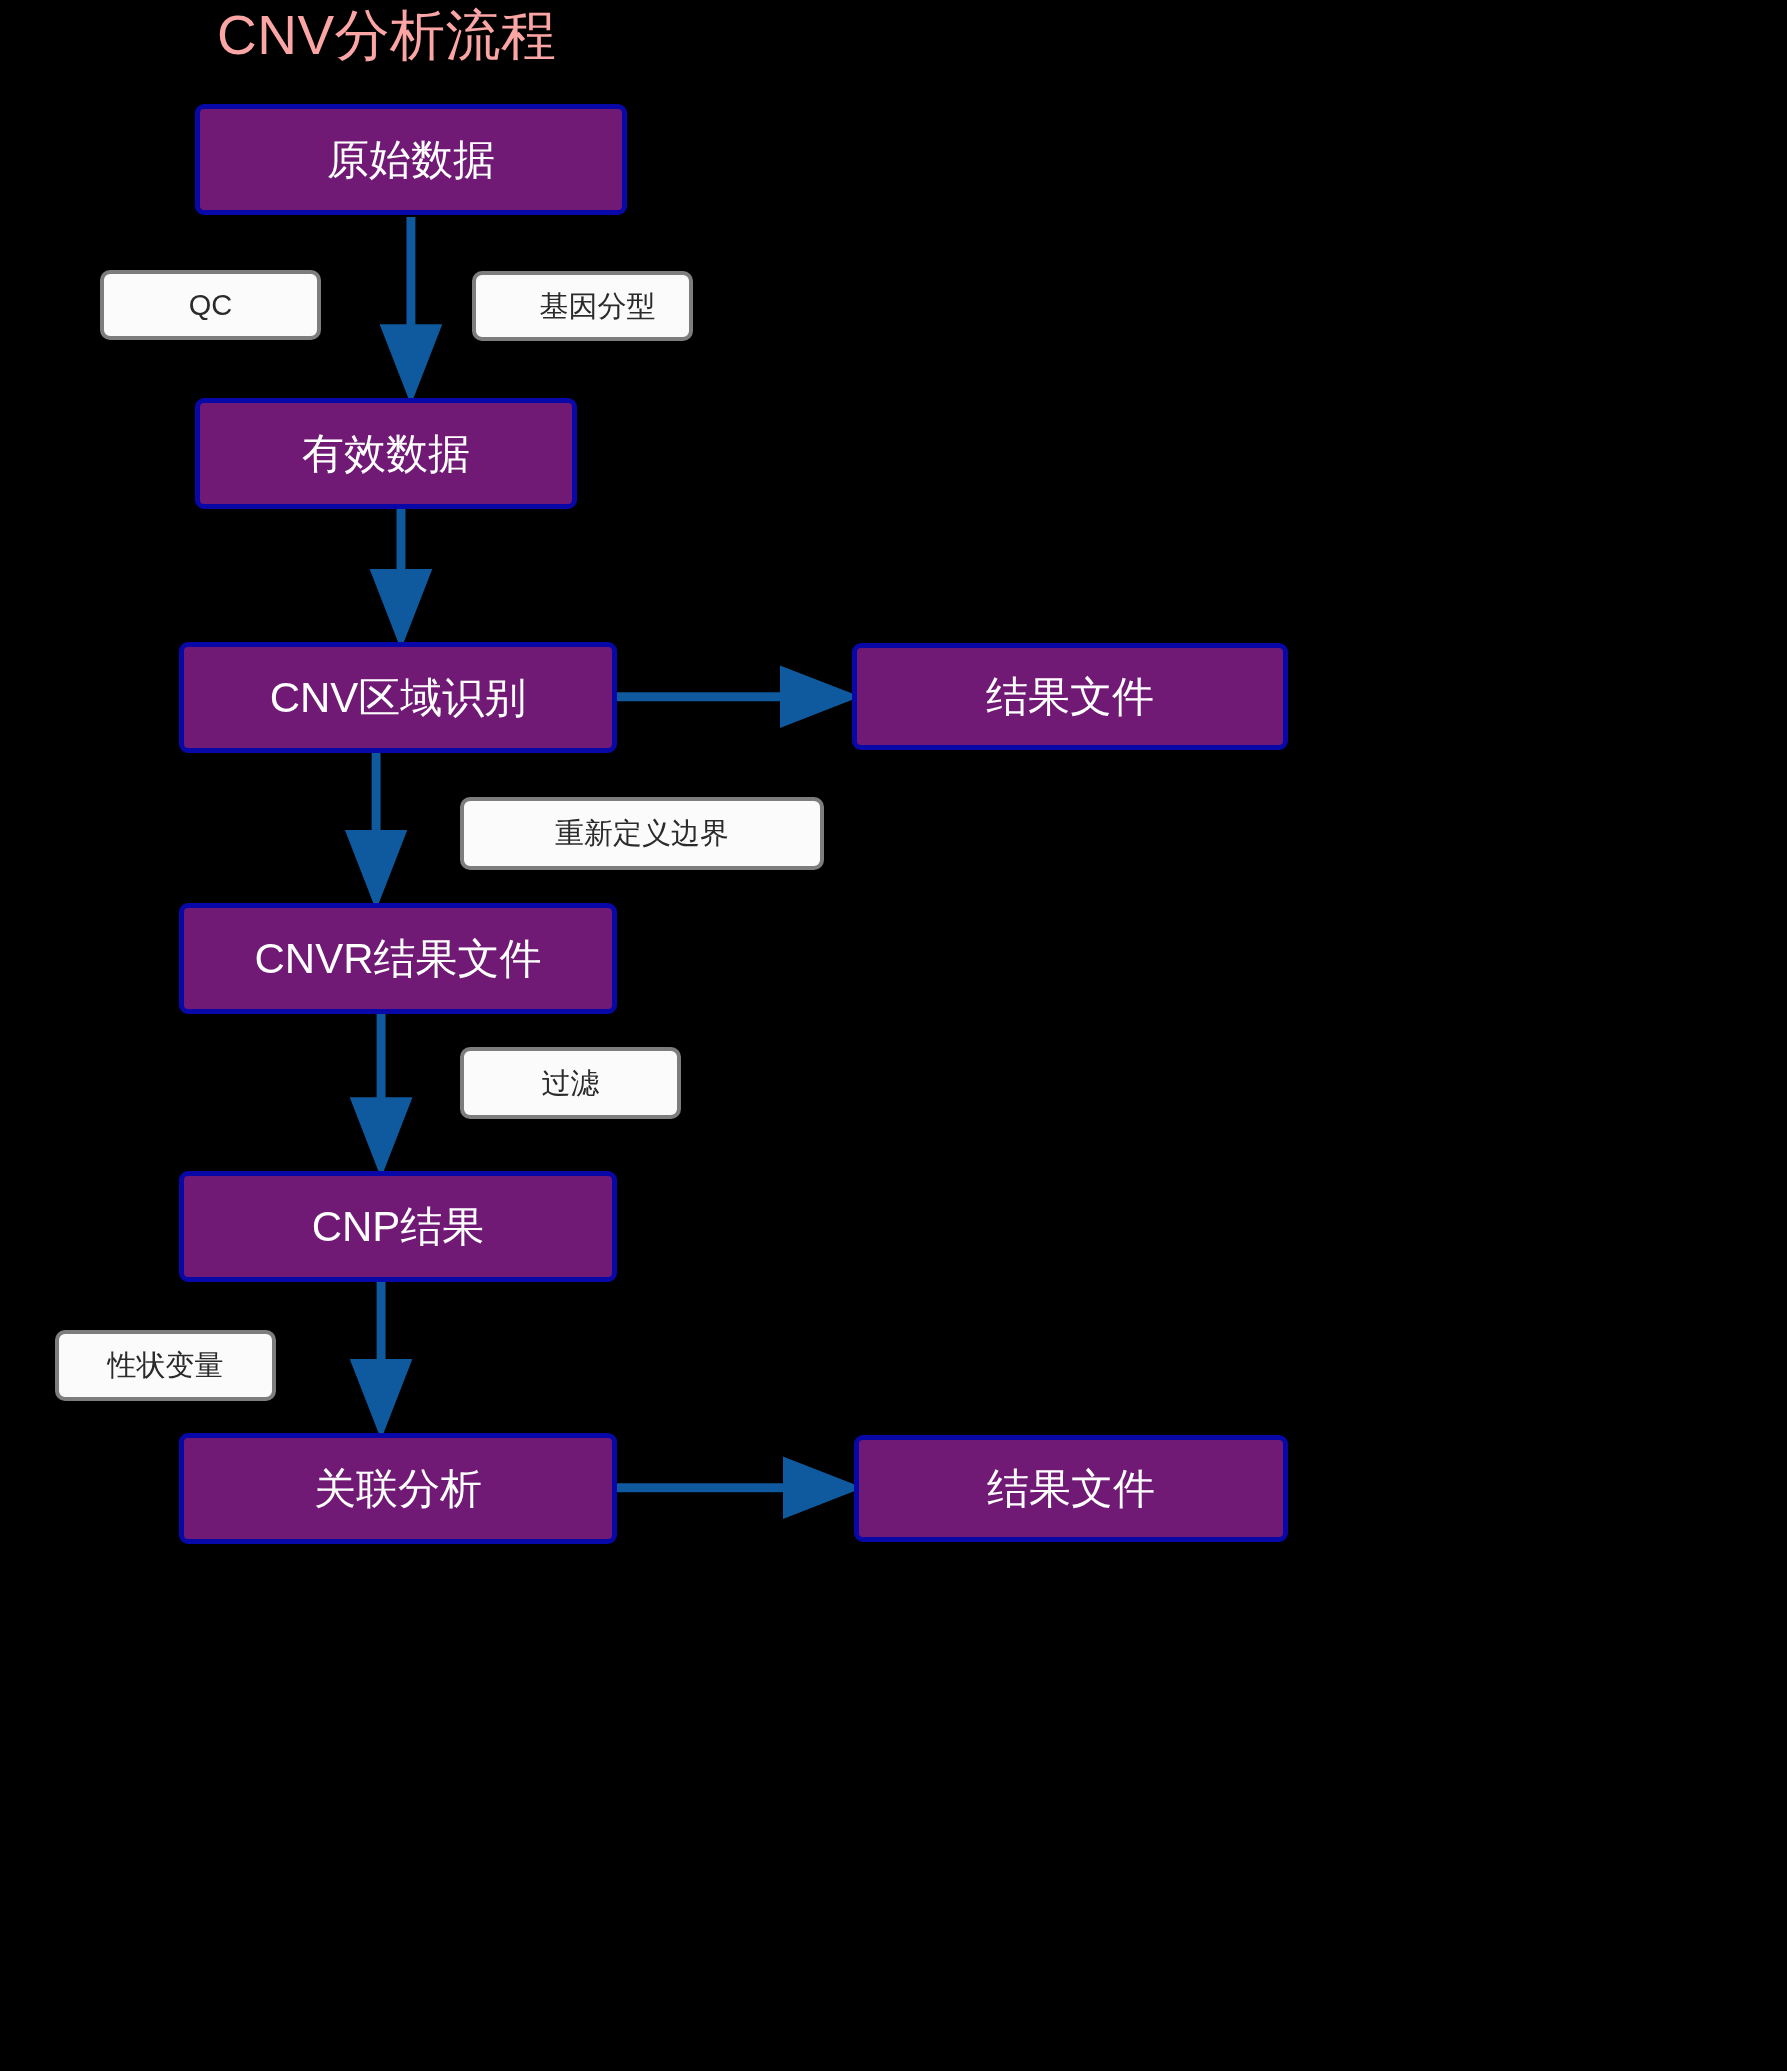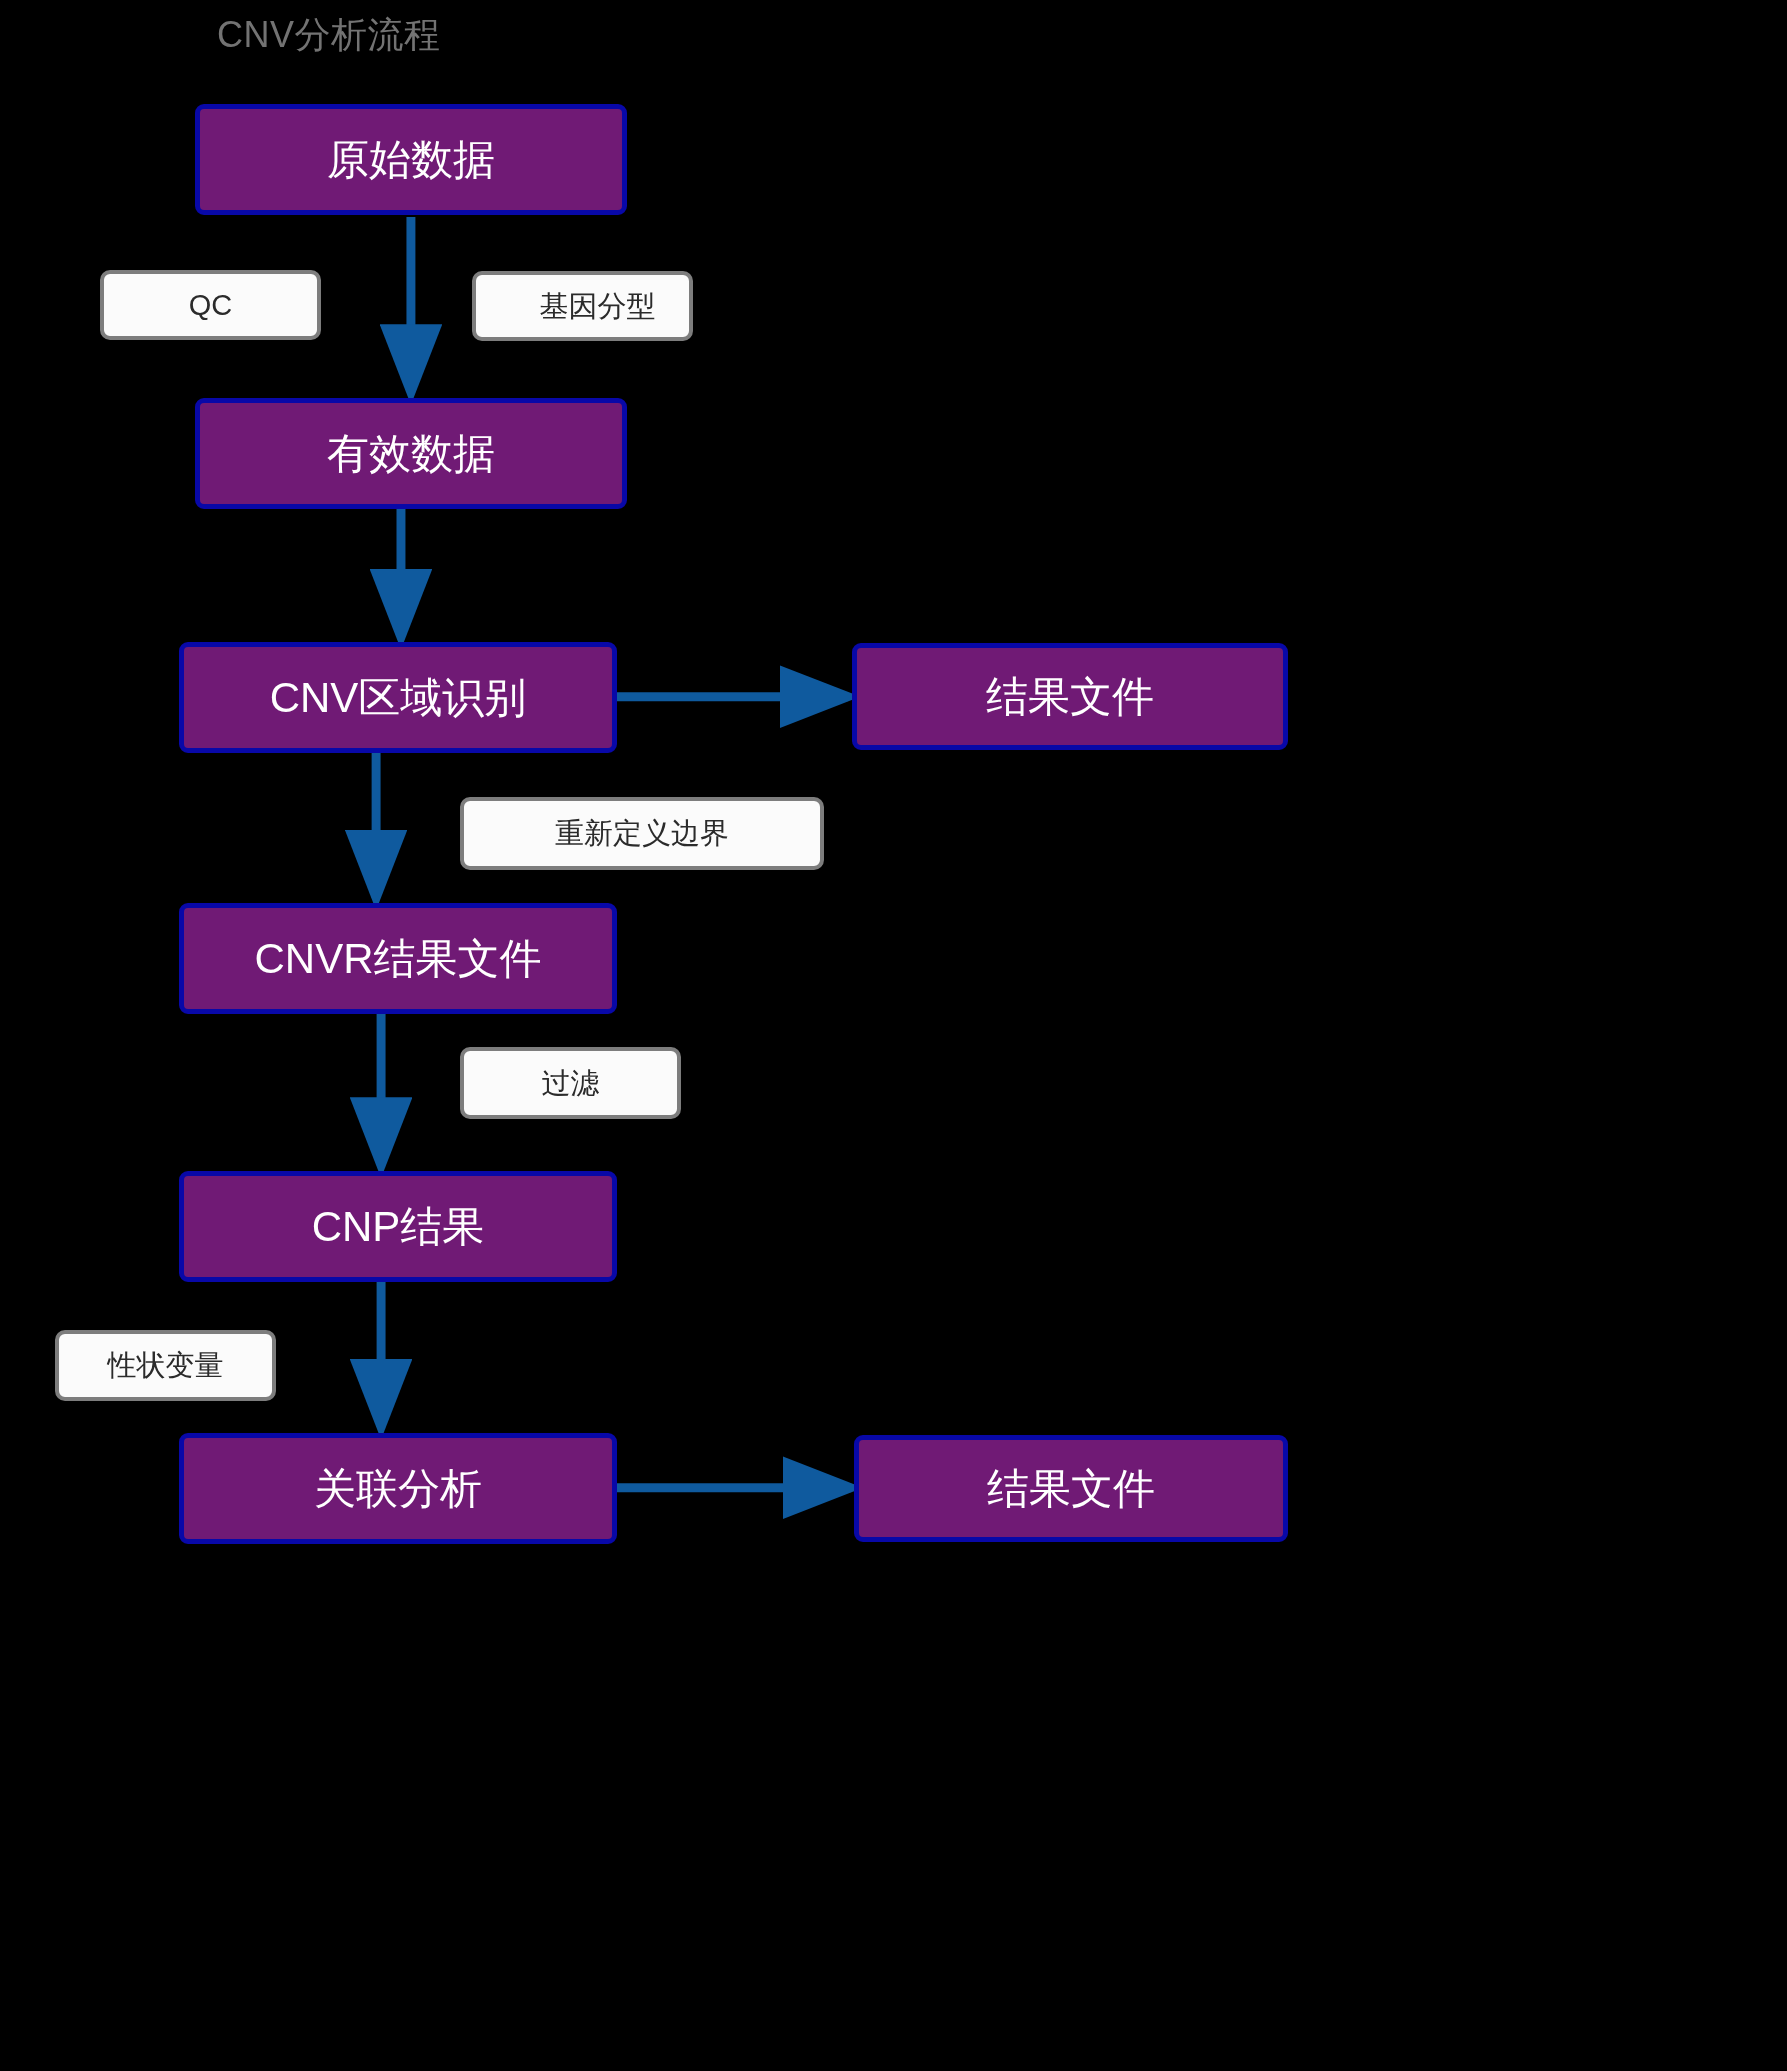--- a/index.html
+++ b/index.html
@@ -20,23 +20,23 @@
     left: 0; top: 0;
     width: 1787px;
     height: 2072px;
   }
 
   
   .title {
     position: absolute;
     left: 217px;
     top: 6px;
-    font-size: 36px;
+    font-size: 55px;
     line-height: 58px;
-    color: #737373;
+    color: #fca5a5;
     white-space: nowrap;
     letter-spacing: 0.5px;
   }
 
   
   .node {
     position: absolute;
     box-sizing: border-box;
     background: #701a75;
     border: 5px solid #0808a8;
@@ -106,21 +106,21 @@
       <line x1="383" y1="1288" x2="383" y2="1434"></line>
 
       <line x1="620" y1="1495" x2="855" y2="1495"></line>
     </g>
   </svg>
 
   <div class="node" style="left:195px; top:104px; width:432px; height:111px;">
     <span>原始数据</span>
   </div>
 
-  <div class="node" style="left:195px; top:398px; width:432px; height:111px;">
+  <div class="node" style="left:195px; top:398px; width:382px; height:111px;">
     <span>有效数据</span>
   </div>
 
   <div class="node" style="left:179px; top:642px; width:438px; height:111px;">
     <span>CNV区域识别</span>
   </div>
 
   <div class="node" style="left:852px; top:643px; width:436px; height:107px;">
     <span>结果文件</span>
   </div>

